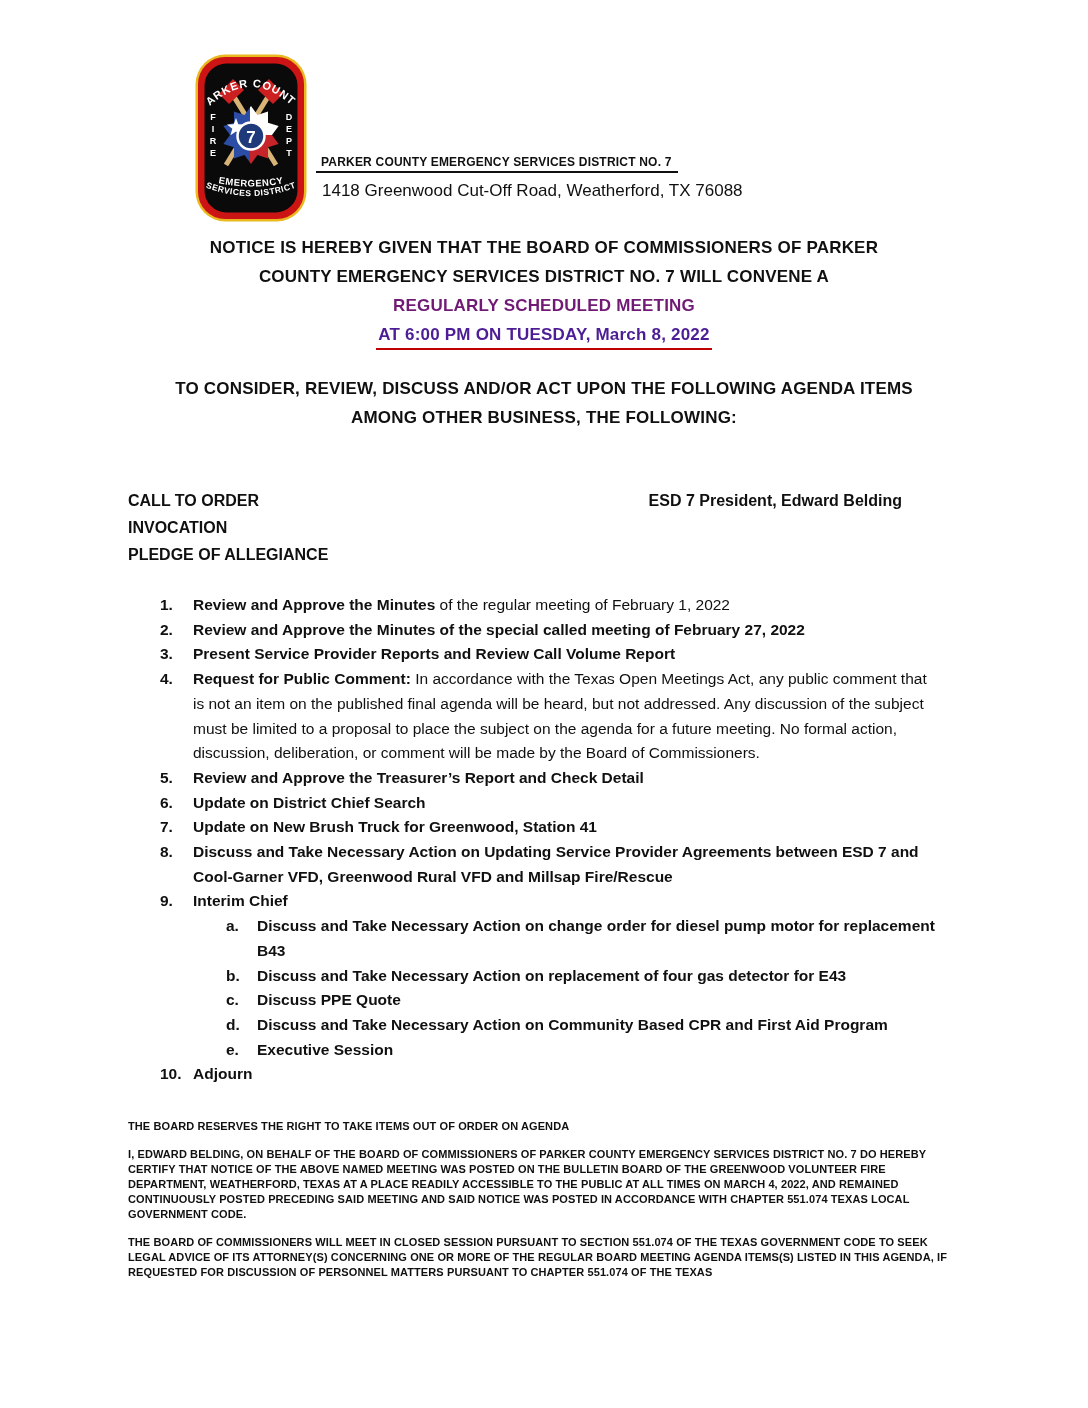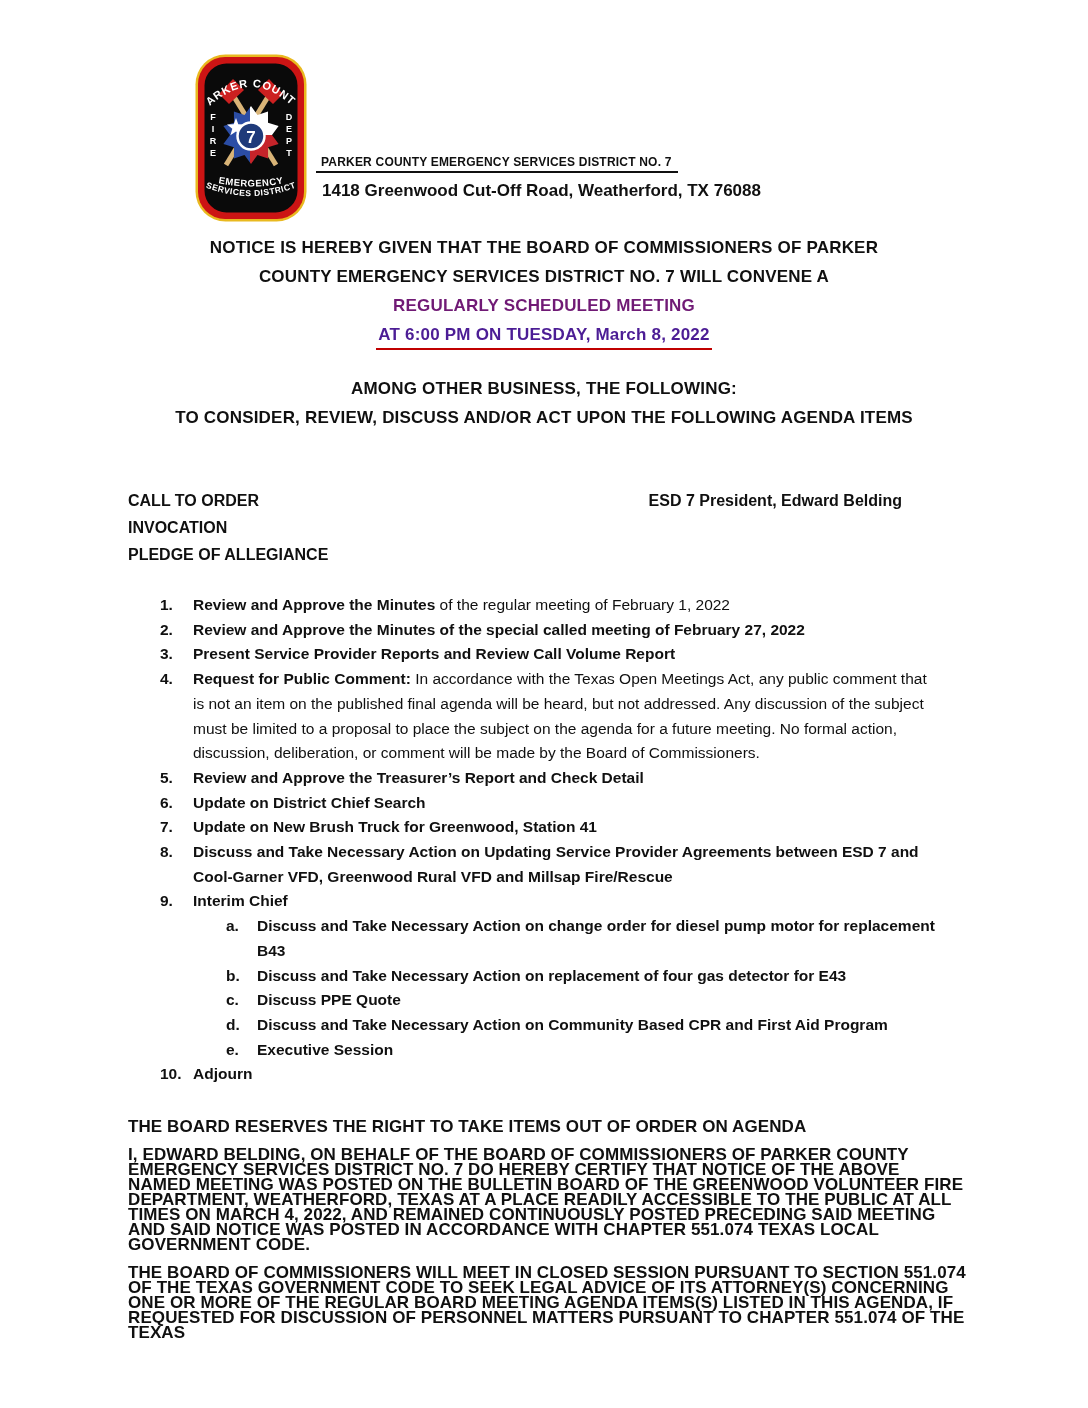--- a/index.html
+++ b/index.html
@@ -15,21 +15,21 @@
   
   .logo-wrap { position: absolute; left: 195px; top: 54px; width: 112px; height: 168px; }
 
   
   .header-block { position: absolute; left: 316px; top: 152px; }
   .doc-title {
     font-size: 12px; font-weight: bold; letter-spacing: 0.2px;
     border-bottom: 2.5px solid #101010; padding: 0 6px 2px 5px;
     display: inline-block;
   }
-  .doc-address { font-size: 17px; font-weight: bold; margin-top: 8px; padding-left: 6px; }
+  .doc-address { font-size: 17px; font-weight: normal; margin-top: 8px; padding-left: 6px; }
 
   
   .notice-block {
     position: absolute; left: 0; top: 233px; width: 1088px;
     text-align: center; font-weight: bold; font-size: 17px; line-height: 29px;
   }
   .notice-line { letter-spacing: 0.2px; }
   .c-meeting { color: #701a75; }
   .c-red { color: #4c1d95; }
   .u-red {
@@ -52,21 +52,21 @@
   .a-txt { flex: 1; }
   .b { font-weight: bold; }
   .sub-list { margin-left: 33px; }
   .s-row { display: flex; align-items: flex-start; font-weight: bold; }
   .s-letter { width: 31px; flex: none; }
   .s-txt { flex: 1; }
 
   
   .footer {
     position: absolute; left: 128px; top: 1119px; width: 838px;
-    font-size: 17px; font-weight: bold; line-height: 15px; letter-spacing: 0.1px;
+    font-size: 11px; font-weight: bold; line-height: 15px; letter-spacing: 0.1px;
   }
   .footer p { margin: 0 0 13px 0; }
 </style>
 </head>
 <body>
 
 <div class="logo-wrap">
   <svg width="112" height="168" viewBox="0 0 112 168">
     <defs>
       <clipPath id="flagClip">
@@ -129,22 +129,22 @@
   <div class="doc-title">PARKER COUNTY EMERGENCY SERVICES DISTRICT NO. 7</div>
   <div class="doc-address">1418 Greenwood Cut-Off Road, Weatherford, TX  76088</div>
 </div>
 
 <div class="notice-block">
   <div class="notice-line">NOTICE IS HEREBY GIVEN THAT THE BOARD OF COMMISSIONERS OF PARKER</div>
   <div class="notice-line">COUNTY EMERGENCY SERVICES DISTRICT NO. 7 WILL CONVENE A</div>
   <div class="notice-line c-meeting">REGULARLY SCHEDULED MEETING</div>
   <div class="notice-line c-red"><span class="u-red">AT 6:00 PM ON TUESDAY, March 8, 2022</span></div>
   <div class="consider">
+    <div class="notice-line">TO CONSIDER, REVIEW, DISCUSS AND/OR ACT UPON THE FOLLOWING AGENDA ITEMS</div>
     <div class="notice-line">AMONG OTHER BUSINESS, THE FOLLOWING:</div>
-    <div class="notice-line">TO CONSIDER, REVIEW, DISCUSS AND/OR ACT UPON THE FOLLOWING AGENDA ITEMS</div>
   </div>
 </div>
 
 <div class="preliminary">
   <div class="prelim-row">
     <span>CALL TO ORDER</span>
     <span>ESD 7 President, Edward Belding</span>
   </div>
   <div>INVOCATION</div>
   <div>PLEDGE OF ALLEGIANCE</div>

